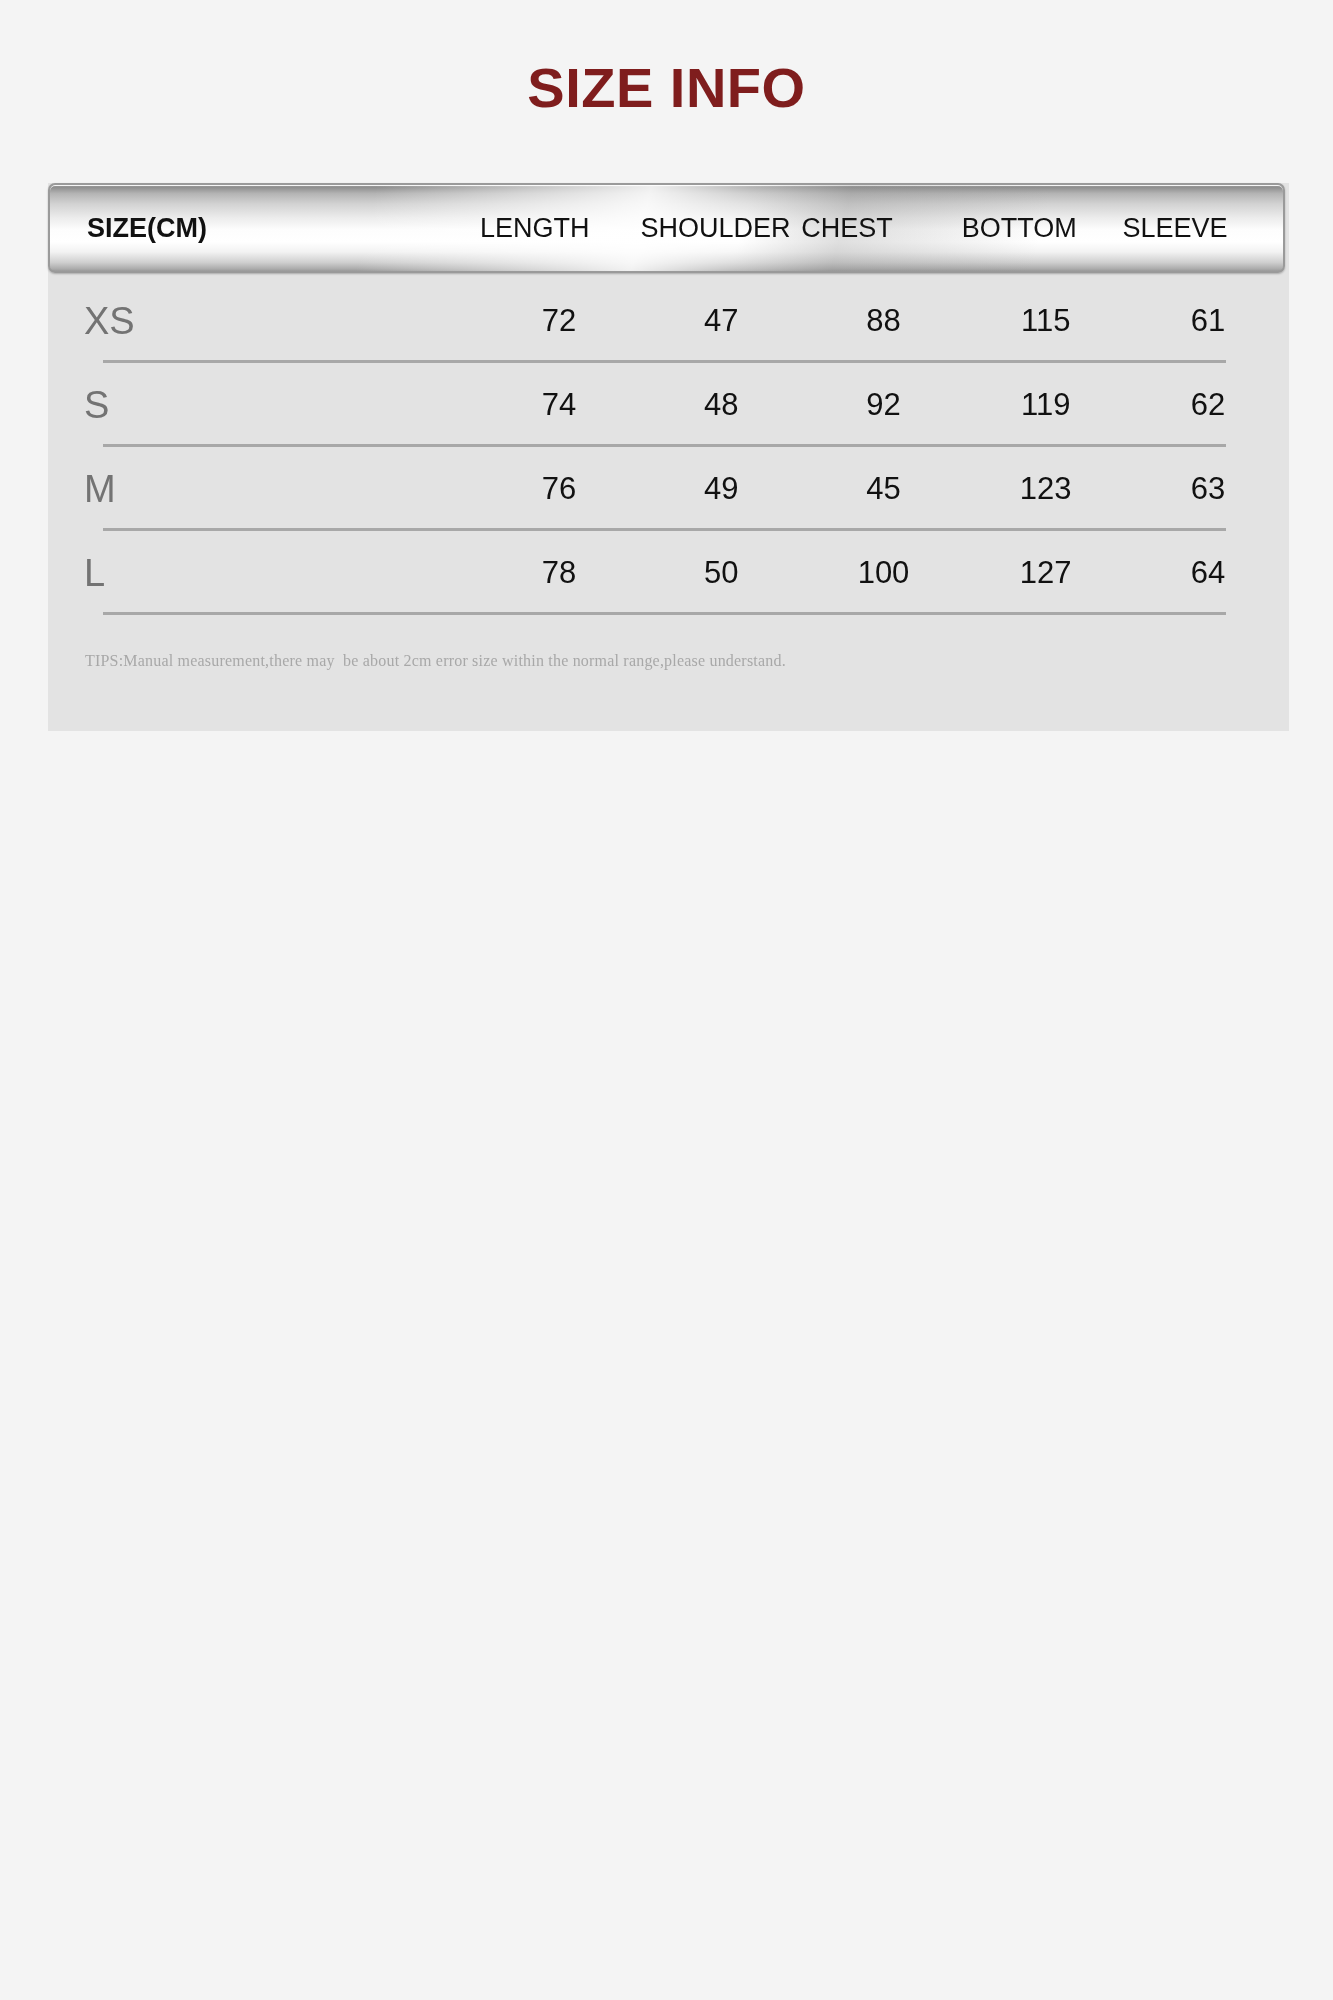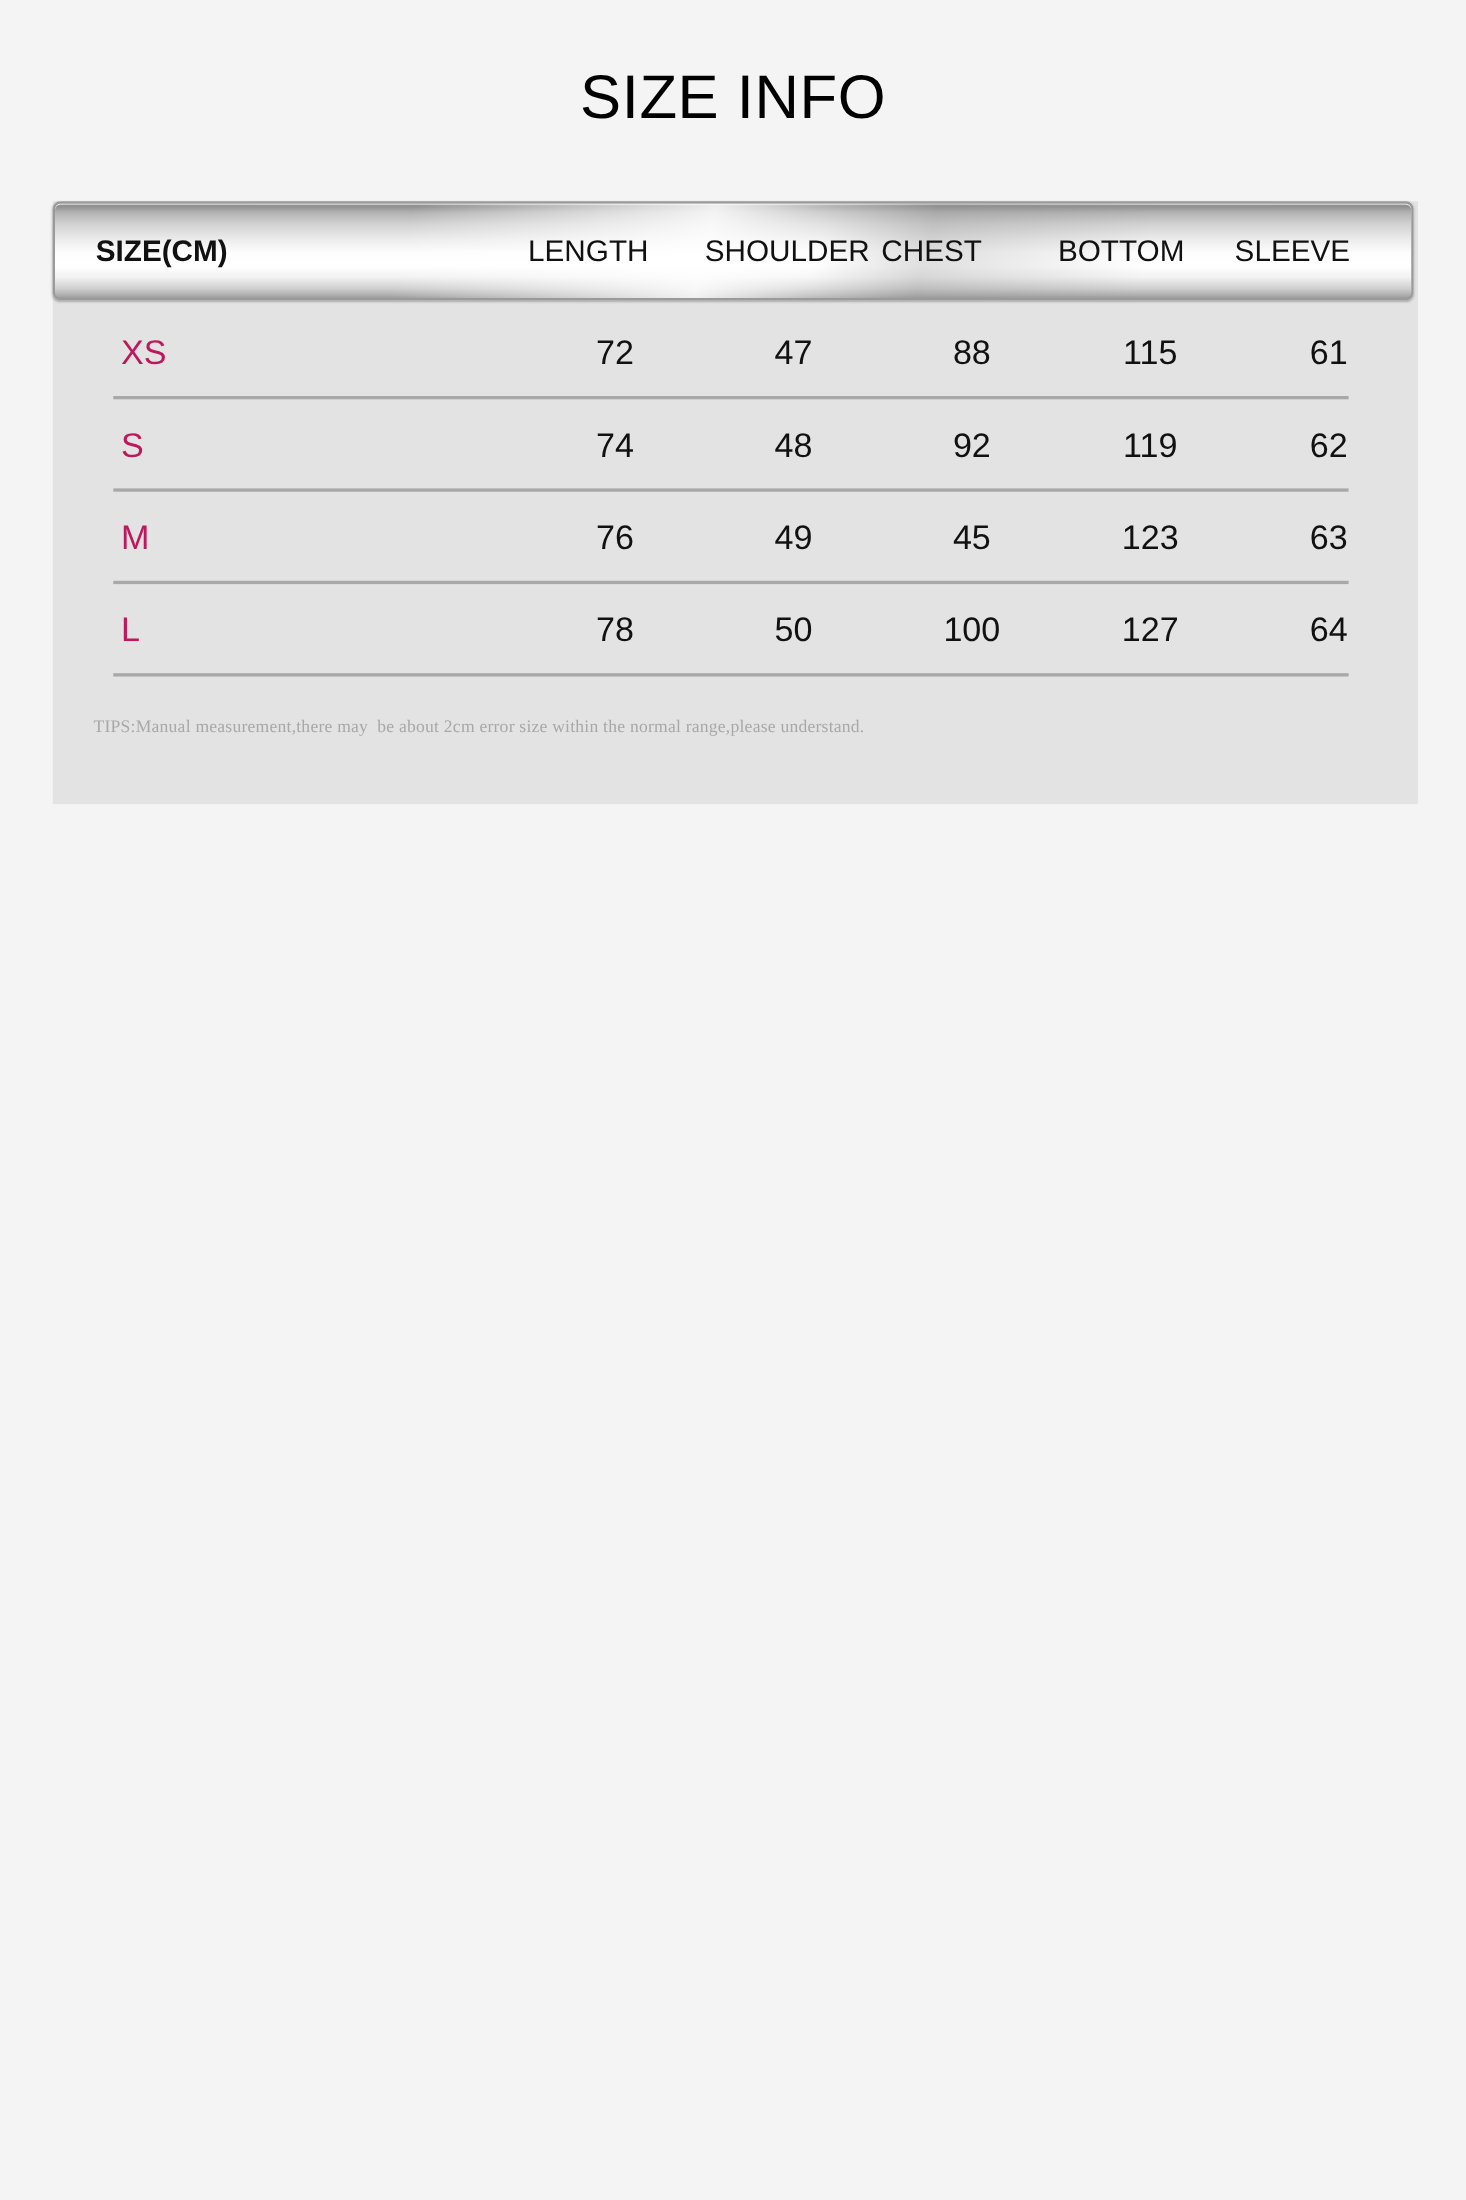--- a/index.html
+++ b/index.html
@@ -24,23 +24,23 @@
   }
 
   
   .title {
     position: absolute;
     left: 0;
     top: 60px;
     width: 1333px;
     text-align: center;
     font-size: 56px;
-    font-weight: normal;
+    font-weight: bold;
     letter-spacing: 0.5px;
-    color: #000000;
+    color: #7f1d1d;
     line-height: 1;
   }
 
   
   .panel {
     position: absolute;
     left: 48px;
     top: 183px;
     width: 1241px;
     height: 548px;
@@ -128,24 +128,24 @@
   }
 
   .row {
     position: relative;
     display: flex;
     align-items: center;
     height: 72px;
   }
   .c-size {
     width: 430px;
-    padding-left: 62px;
-    box-sizing: border-box;
-    font-size: 31px;
-    color: #be185d;
+    padding-left: 36px;
+    box-sizing: border-box;
+    font-size: 38px;
+    color: #737373;
   }
   .c-val {
     flex: 1 1 0;
     text-align: center;
     font-size: 31px;
     color: #111111;
   }
 
   .row-sep {
     position: absolute;

